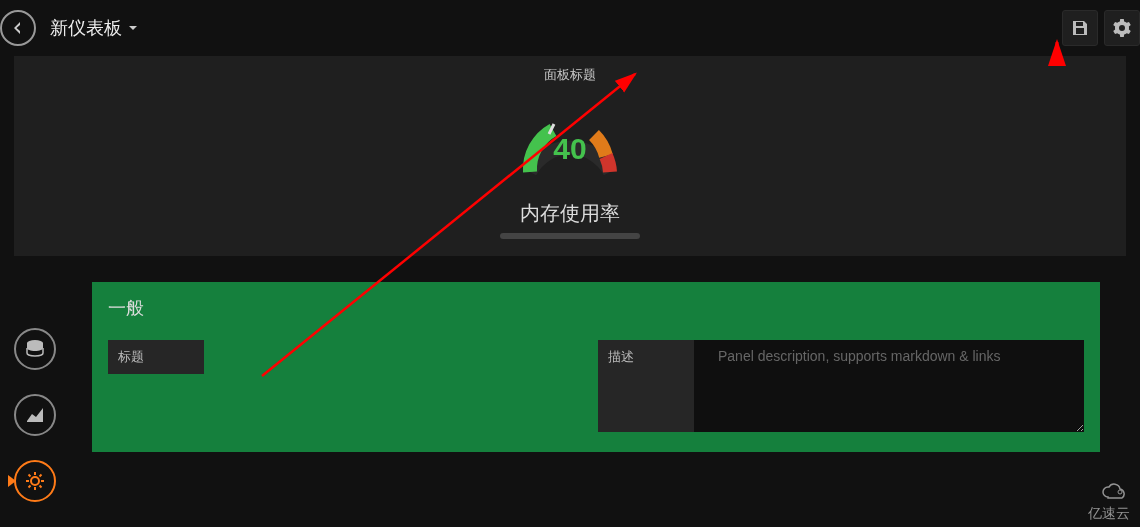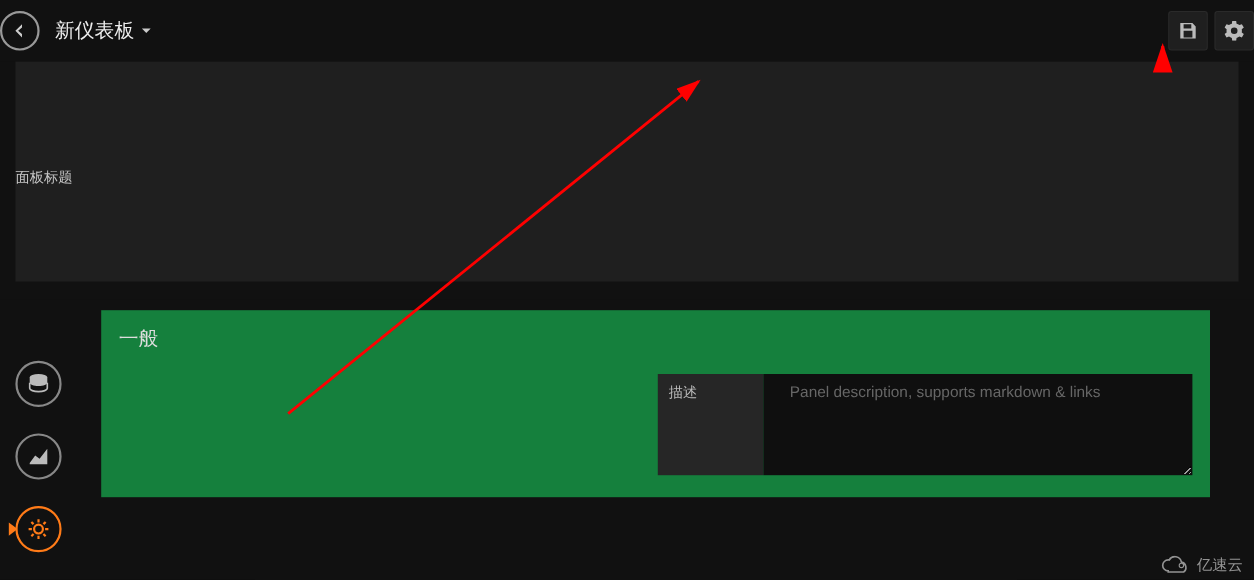--- a/index.html
+++ b/index.html
@@ -58,20 +58,21 @@
   }
   .tb-btn svg { fill: #bbb; }
 
   
   .panel-preview {
     margin: 0 14px;
     background: #1f1f1f;
     height: 200px;
     position: relative;
     display: flex;
+    flex-direction: column;
     align-items: center;
   }
   .panel-header {
     color: #c7c7c7;
     font-size: 13px;
     margin-top: 10px;
   }
   .gauge-wrap {
     margin-top: 18px;
     position: relative;
@@ -267,23 +268,24 @@
   }
 
   
   .watermark {
     position: absolute;
     right: 10px;
     bottom: 4px;
     color: #aaa;
     font-size: 14px;
     display: flex;
-    align-items: flex-start;
+    align-items: flex-end;
     gap: 4px;
     opacity: 0.85;
+    flex-direction: column;
   }
   .watermark svg { stroke: #aaa; fill: none; }
 </style>
 </head>
 <body>
 
 <div class="topbar">
   <div class="back-btn">
     <svg width="16" height="16" viewBox="0 0 16 16">
         <path d="M10 2 L4 8 L10 14 L10 11 L6.5 8 L10 5 Z"></path>
@@ -303,20 +305,37 @@
   </div>
   <div class="tb-btn">
     <svg width="18" height="18" viewBox="0 0 18 18">
         <path d="M9 6a3 3 0 100 6 3 3 0 000-6zm7 3c0 .5-.05 1-.14 1.46l1.9 1.48-1.8 3.12-2.24-.9c-.76.6-1.63 1.06-2.58 1.34L10.8 18H7.2l-.34-2.5c-.95-.28-1.82-.74-2.58-1.34l-2.24.9-1.8-3.12 1.9-1.48C2.05 10 2 9.5 2 9s.05-1 .14-1.46L.24 6.06l1.8-3.12 2.24.9c.76-.6 1.63-1.06 2.58-1.34L7.2 0h3.6l.34 2.5c.95.28 1.82.74 2.58 1.34l2.24-.9 1.8 3.12-1.9 1.48c.09.46.14.96.14 1.46z"></path>
       </svg>
   </div>
 </div>
 
 <div class="panel-preview">
   <div class="panel-header">面板标题</div>
+  <div class="gauge-wrap">
+    <svg width="120" height="80" viewBox="0 0 120 80">
+
+      <path d="M20 70 A45 45 0 0 1 100 70" stroke="#2a2a2a" stroke-width="14" fill="none" stroke-linecap="butt"></path>
+
+      <path d="M20 70 A45 45 0 0 1 43 28" stroke="#44c24d" stroke-width="14" fill="none" stroke-linecap="butt"></path>
+
+      <path d="M84 33 A45 45 0 0 1 96 54" stroke="#e07b1a" stroke-width="14" fill="none" stroke-linecap="butt"></path>
+
+      <path d="M96 54 A45 45 0 0 1 100 70" stroke="#d0352c" stroke-width="14" fill="none" stroke-linecap="butt"></path>
+
+      <line x1="44" y1="22" x2="39" y2="32" stroke="#ddd" stroke-width="3"></line>
+    </svg>
+    <div class="gauge-value">40</div>
+    <div class="gauge-label">内存使用率</div>
+    <div class="resize-handle"></div>
+  </div>
 </div>
 
 <div class="editor">
   <div class="side-tabs">
     <div class="side-tab">
       <svg width="22" height="22" viewBox="0 0 22 22">
           <ellipse cx="11" cy="5" rx="8" ry="3"></ellipse>
           <path d="M3 5v5c0 1.66 3.58 3 8 3s8-1.34 8-3V5"></path>
           <path d="M3 10v5c0 1.66 3.58 3 8 3s8-1.34 8-3v-5" fill="none" stroke="#bbb" stroke-width="1.5"></path>
         </svg>
@@ -333,20 +352,21 @@
         </svg>
     </div>
   </div>
 
   <div class="editor-body">
     <div class="section">
       <div class="section-h">一般</div>
       <div class="section-body">
         <div class="form-left">
           <div class="form-row">
+            <div class="form-label">标题</div>
           </div>
         </div>
         <div class="form-right">
           <div class="desc-row">
             <div class="desc-label">描述</div>
             <textarea class="desc-area" placeholder="Panel description, supports markdown &amp; links" style=""></textarea>
           </div>
         </div>
       </div>
     </div>

